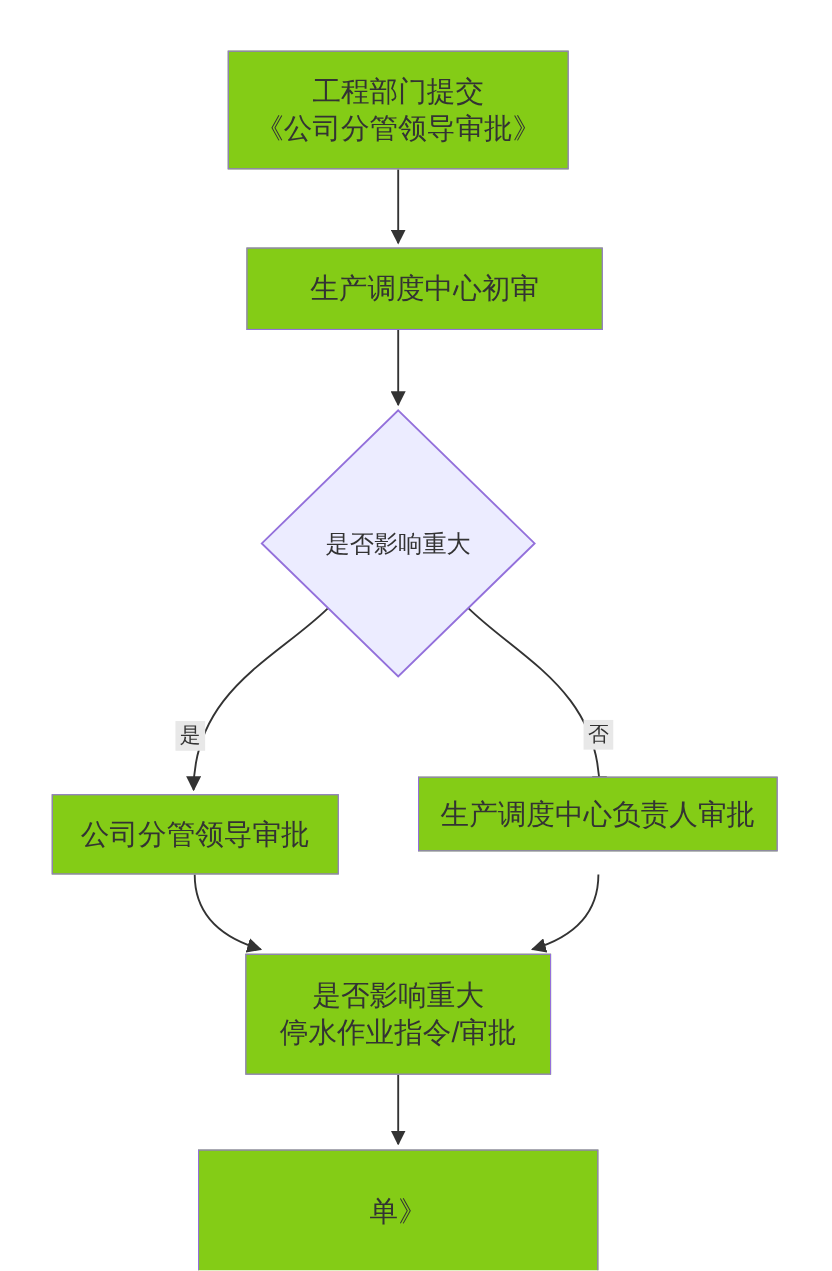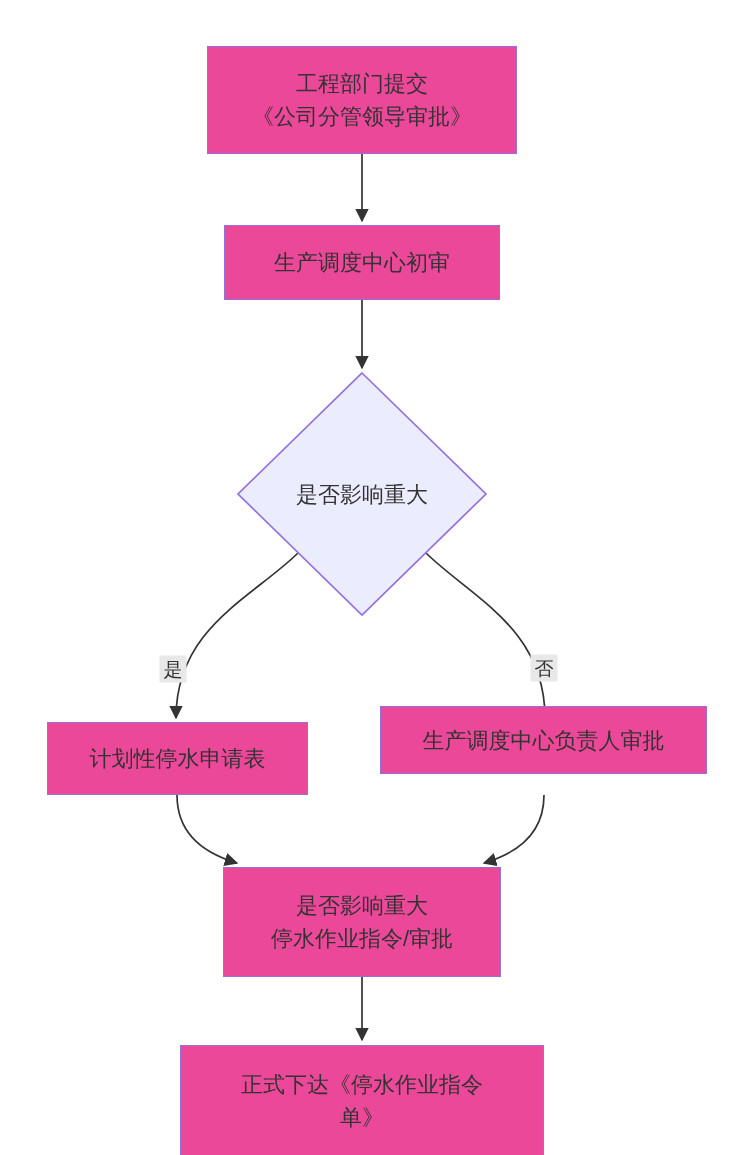--- a/index.html
+++ b/index.html
@@ -27,28 +27,28 @@
     stroke-width: 1.7px;
   }
   .diamond-shape {
     fill: #ECECFF;
     stroke: #9370DB;
     stroke-width: 1.7px;
   }
   .node {
     position: absolute;
     box-sizing: border-box;
-    background: #ec4899;
+    background: #84cc16;
     border: 1.7px solid #9370DB;
     display: flex;
     flex-direction: column;
     align-items: center;
     justify-content: center;
     text-align: center;
-    font-size: 22px;
+    font-size: 26px;
     line-height: 33px;
     color: #333333;
   }
   .diamond-label {
     position: absolute;
     box-sizing: border-box;
     display: flex;
     flex-direction: row;
     align-items: center;
     justify-content: center;
@@ -89,47 +89,46 @@
     <path class="edge" d="M 362 977 L 362 1040" marker-end="url(#arrowhead)"></path>
 
     <polygon class="diamond-shape" points="362,373 486,494 362,615 238,494"></polygon>
   </svg>
 
   <div class="node" style="left:207px; top:46px; width:310px; height:108px;">
     <span>工程部门提交</span>
     <span>《公司分管领导审批》</span>
   </div>
 
-  <div class="node" style="left:224px; top:225px; width:276px; height:75px;">
+  <div class="node" style="left:224px; top:225px; width:324px; height:75px;">
     <span>生产调度中心初审</span>
   </div>
 
   <div class="diamond-label" style="left:242px; top:445px; width:240px; height:98px;">
     <span>是否影响重大</span>
   </div>
 
   <div class="edge-label" style="left:173px; top:669px;">
     <span>是</span>
   </div>
 
   <div class="edge-label" style="left:544px; top:668px;">
     <span>否</span>
   </div>
 
   <div class="node" style="left:47px; top:722px; width:261px; height:73px;">
-    <span>计划性停水申请表</span>
+    <span>公司分管领导审批</span>
   </div>
 
   <div class="node" style="left:380px; top:706px; width:327px; height:68px;text-align:right;">
     <span>生产调度中心负责人审批</span>
   </div>
 
   <div class="node" style="left:223px; top:867px; width:278px; height:110px;">
     <span>是否影响重大</span>
     <span>停水作业指令/审批</span>
   </div>
 
   <div class="node" style="left:180px; top:1045px; width:364px; height:112px;">
-    <span>正式下达《停水作业指令</span>
     <span>单》</span>
   </div>
 
 </div>
 
 </body></html>

